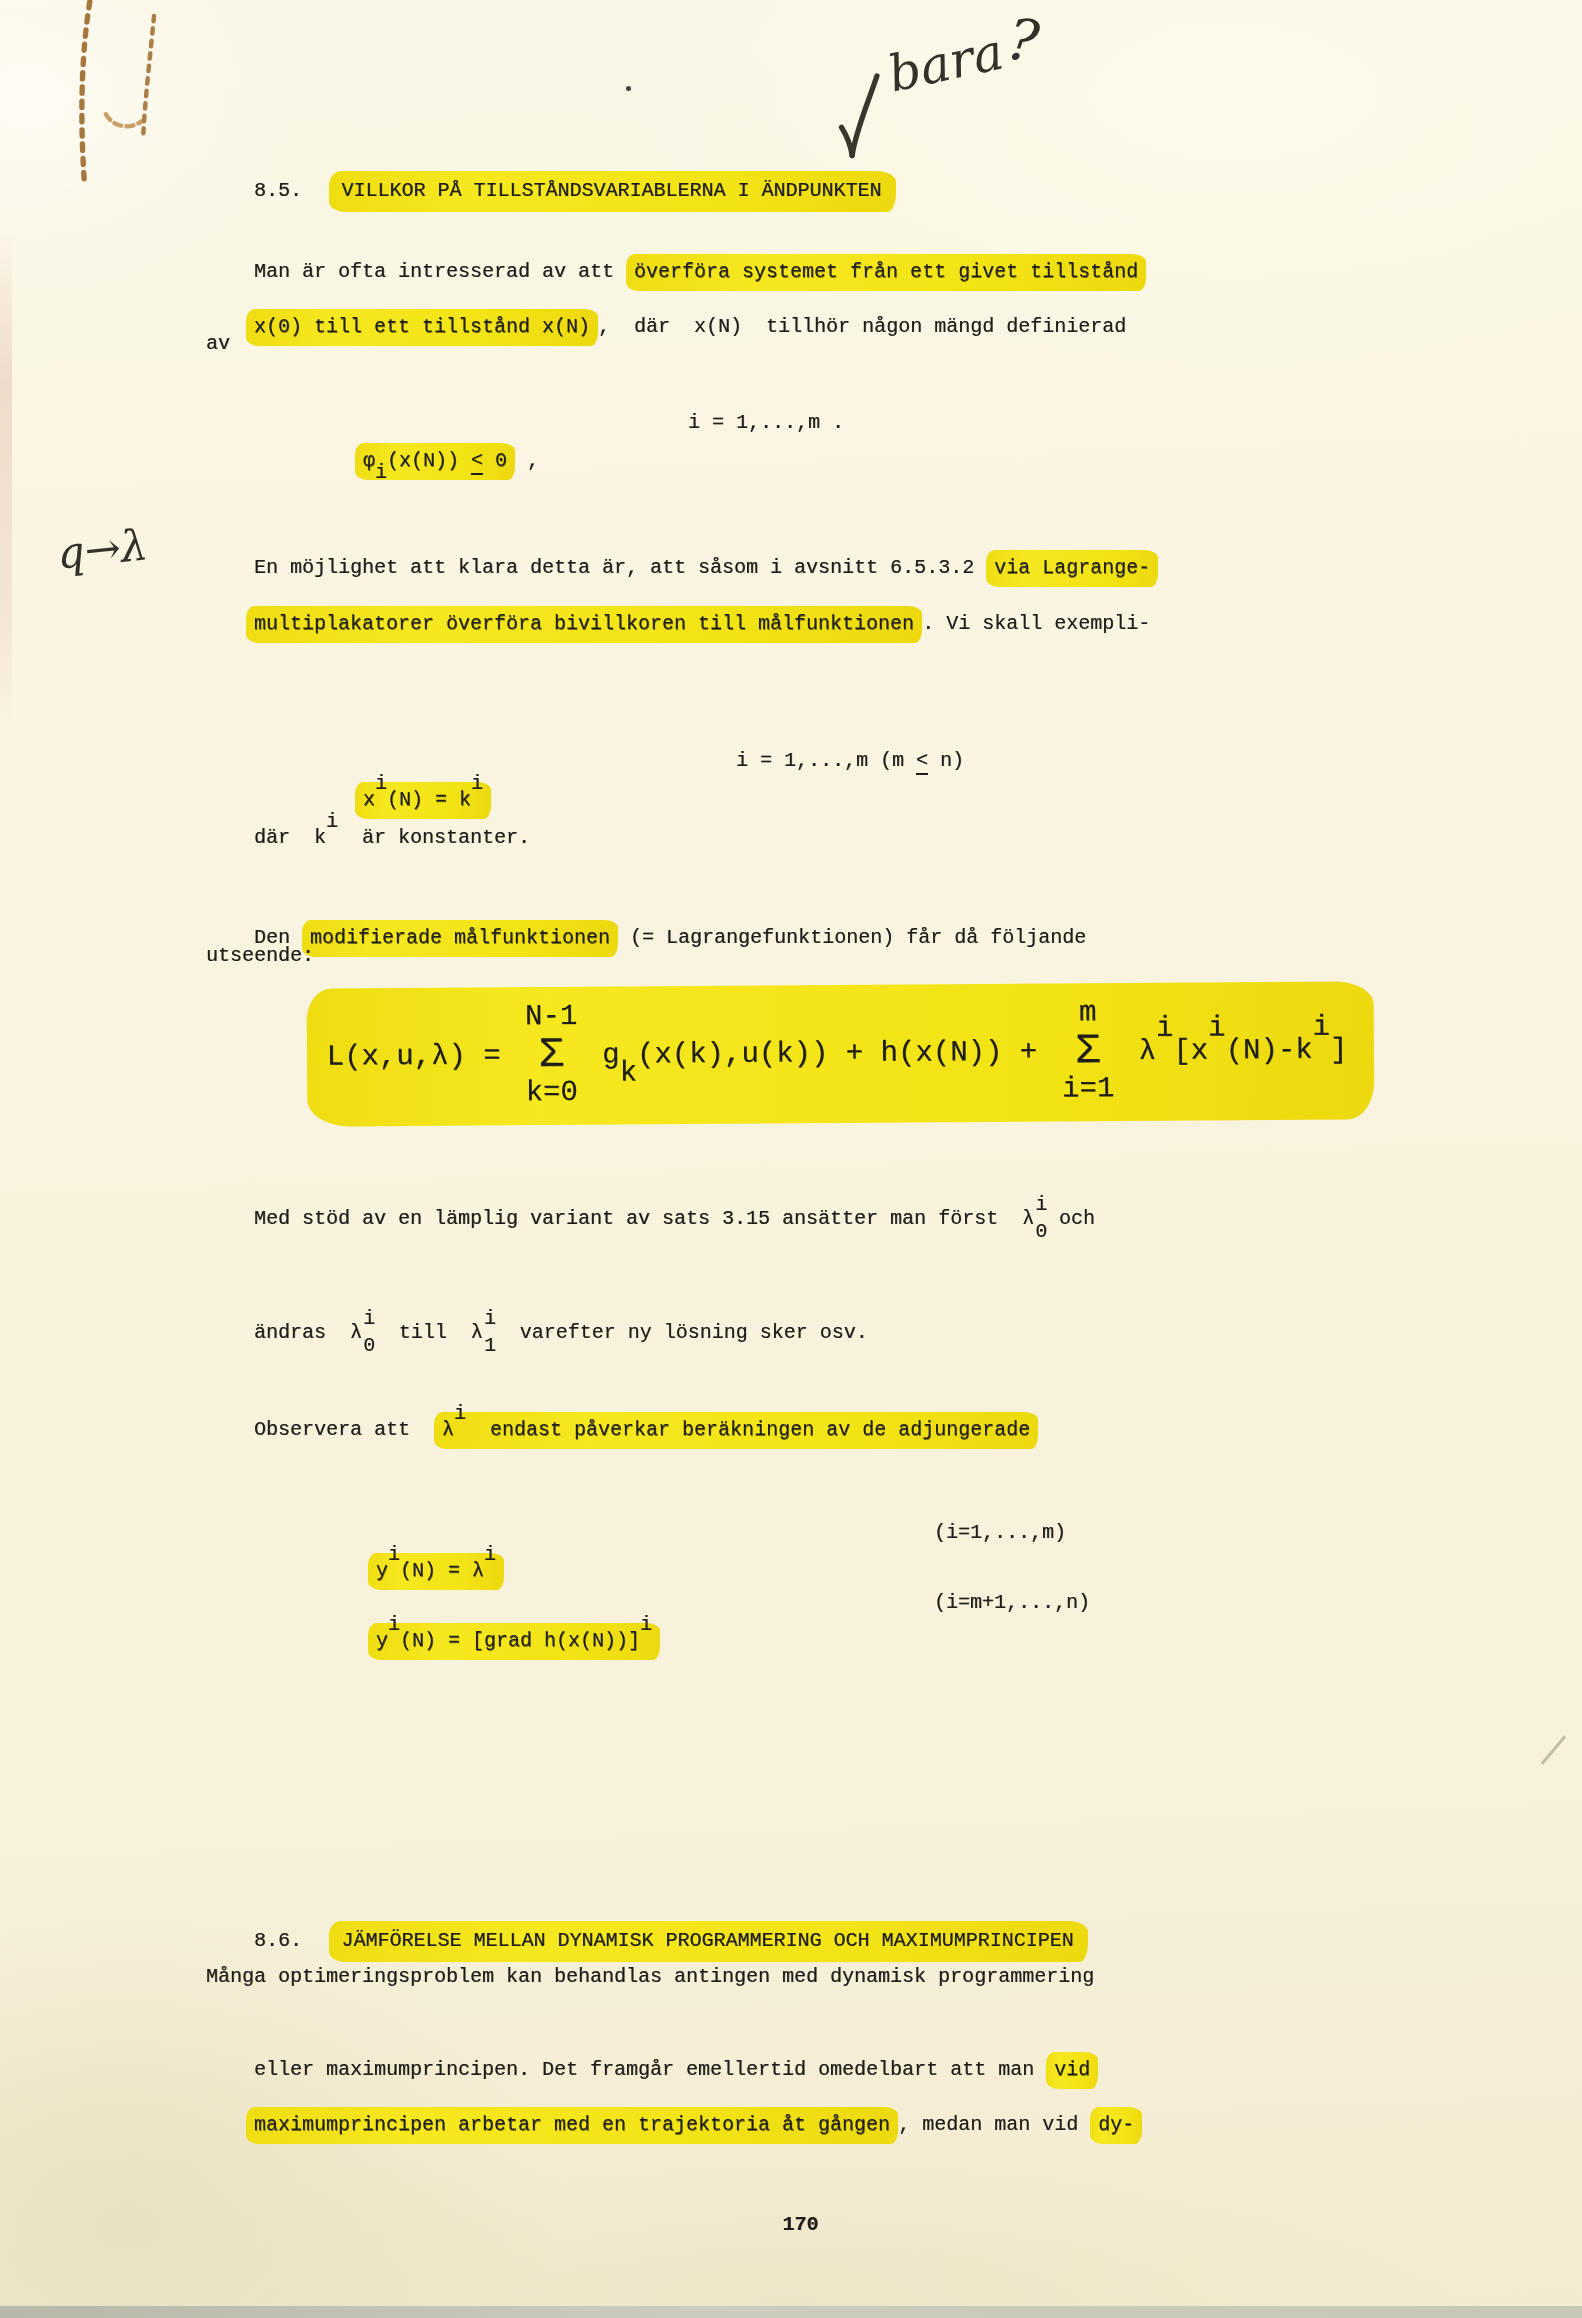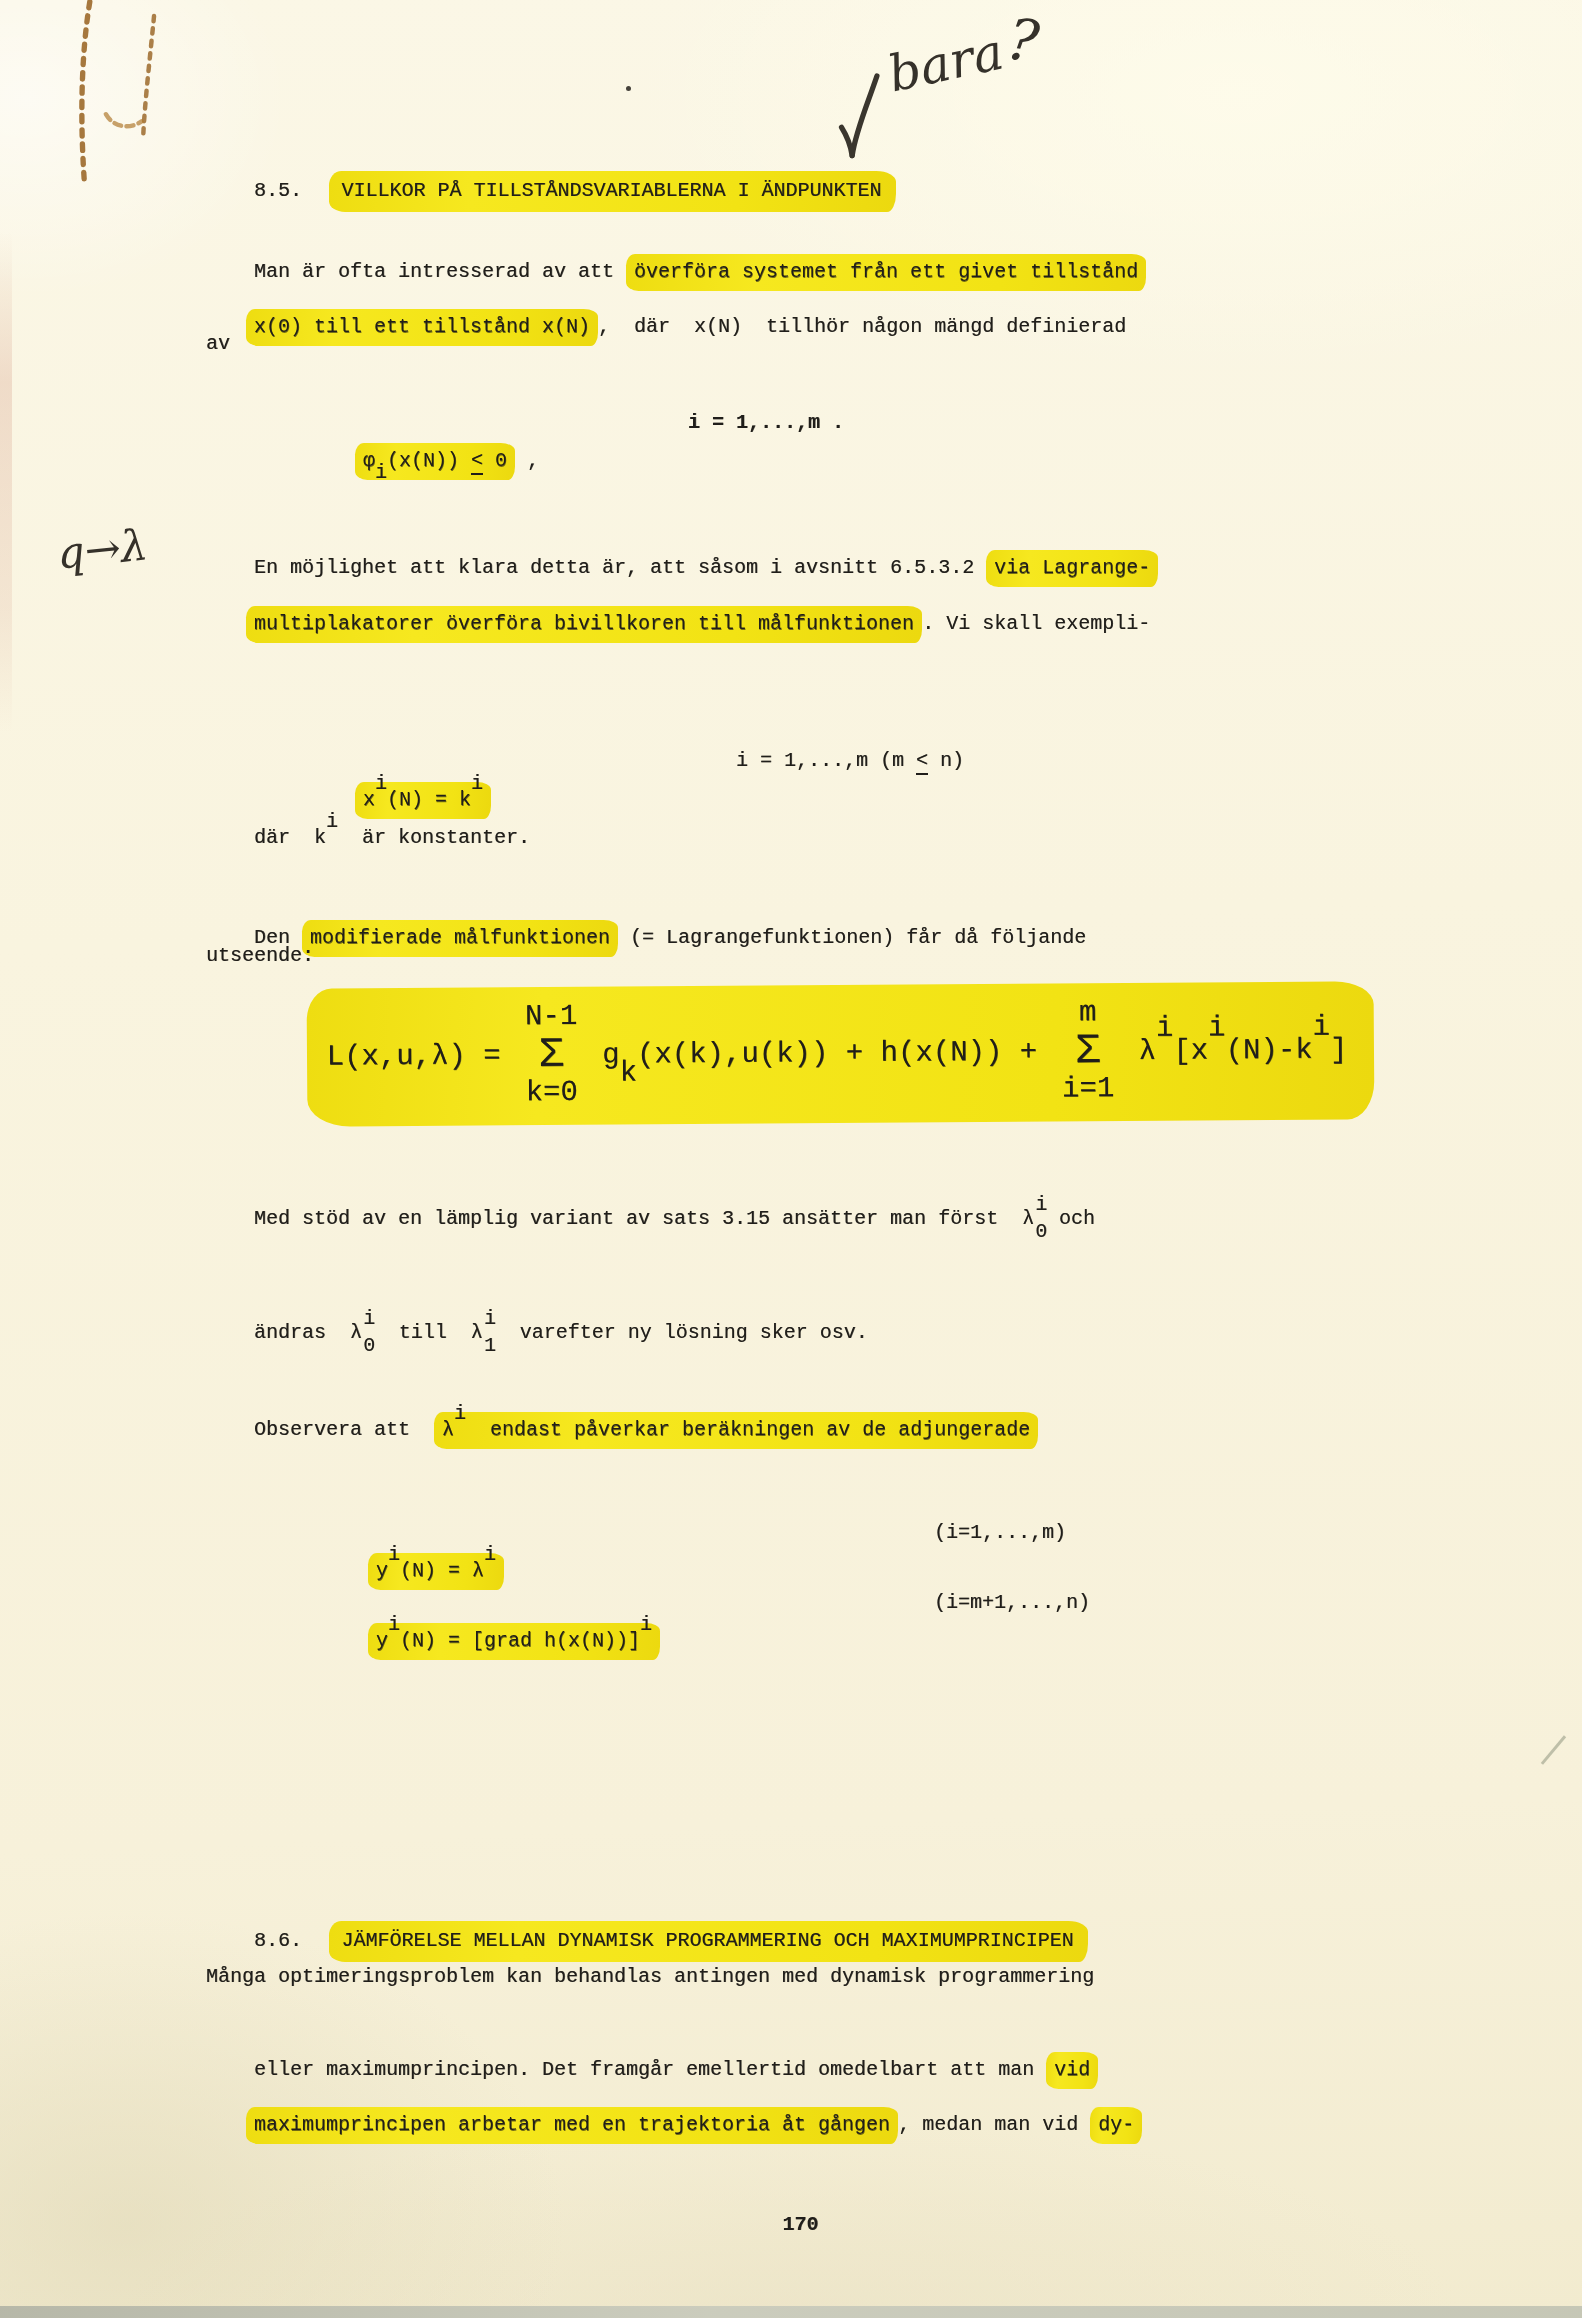--- a/index.html
+++ b/index.html
@@ -83,21 +83,21 @@
     <span>Man är ofta intresserad av att </span><span class="hl">överföra systemet från ett givet tillstånd</span>
   </div>
   <div class="line" style="left:198px;top:270px;">
     <span class="hl">x(0) till ett tillstånd x(N)</span><span>,  där  x(N)  tillhör någon mängd definierad</span>
   </div>
   <div class="line" style="left:206px;top:325px;">av</div>
 
   <div class="line" style="left:307px;top:404px;">
     <span class="hl"><span>φ</span><span class="sub">i</span><span>(x(N)) </span><span class="ule">&lt;</span><span> 0</span></span><span> ,</span>
   </div>
-  <div class="line" style="left:688px;top:404px;font-weight:bold;">i = 1,...,m .</div>
+  <div class="line" style="left:688px;top:404px;">i = 1,...,m .</div>
 
   <div class="hw" style="left:57px;top:524px;font-size:43px;transform:rotate(-6deg);">q→λ</div>
 
   <div class="line" style="left:206px;top:511px;">
     <span>En möjlighet att klara detta är, att såsom i avsnitt 6.5.3.2 </span><span class="hl">via Lagrange-</span>
   </div>
   <div class="line" style="left:198px;top:567px;">
     <span class="hl">multiplakatorer överföra bivillkoren till målfunktionen</span><span>. Vi skall exempli-</span>
   </div>
 

